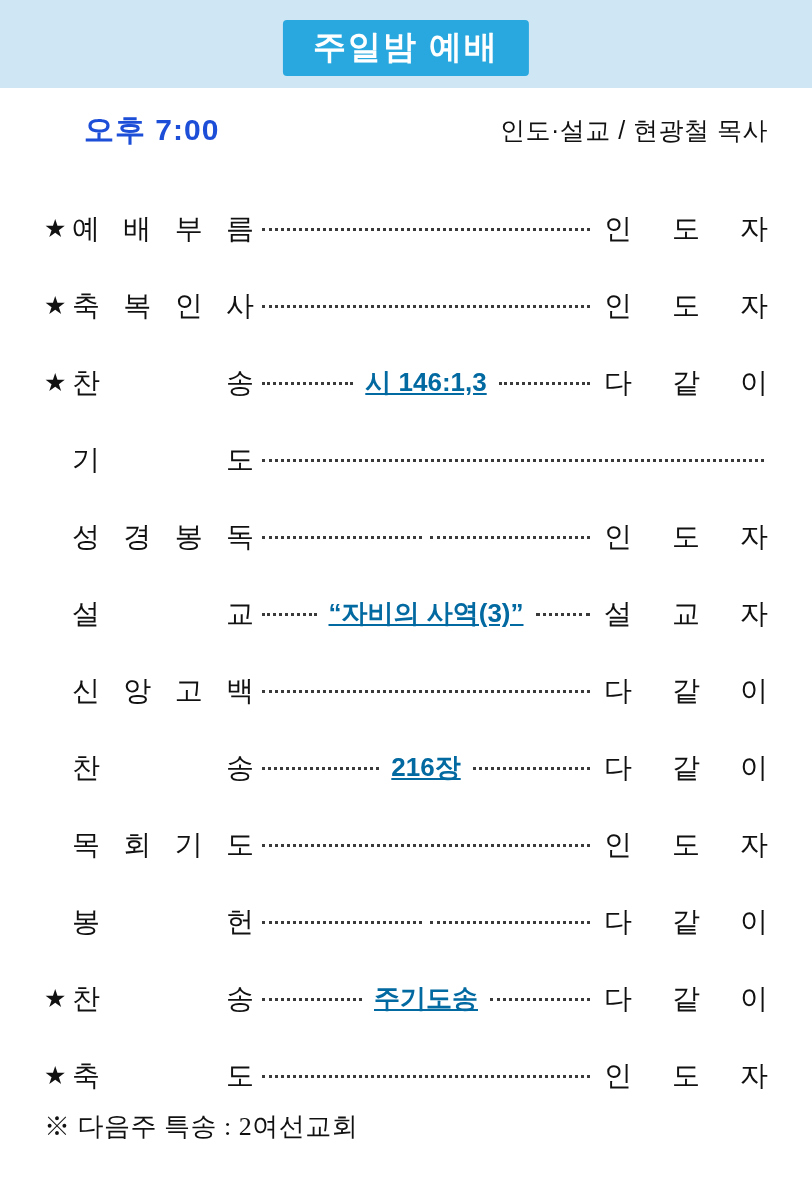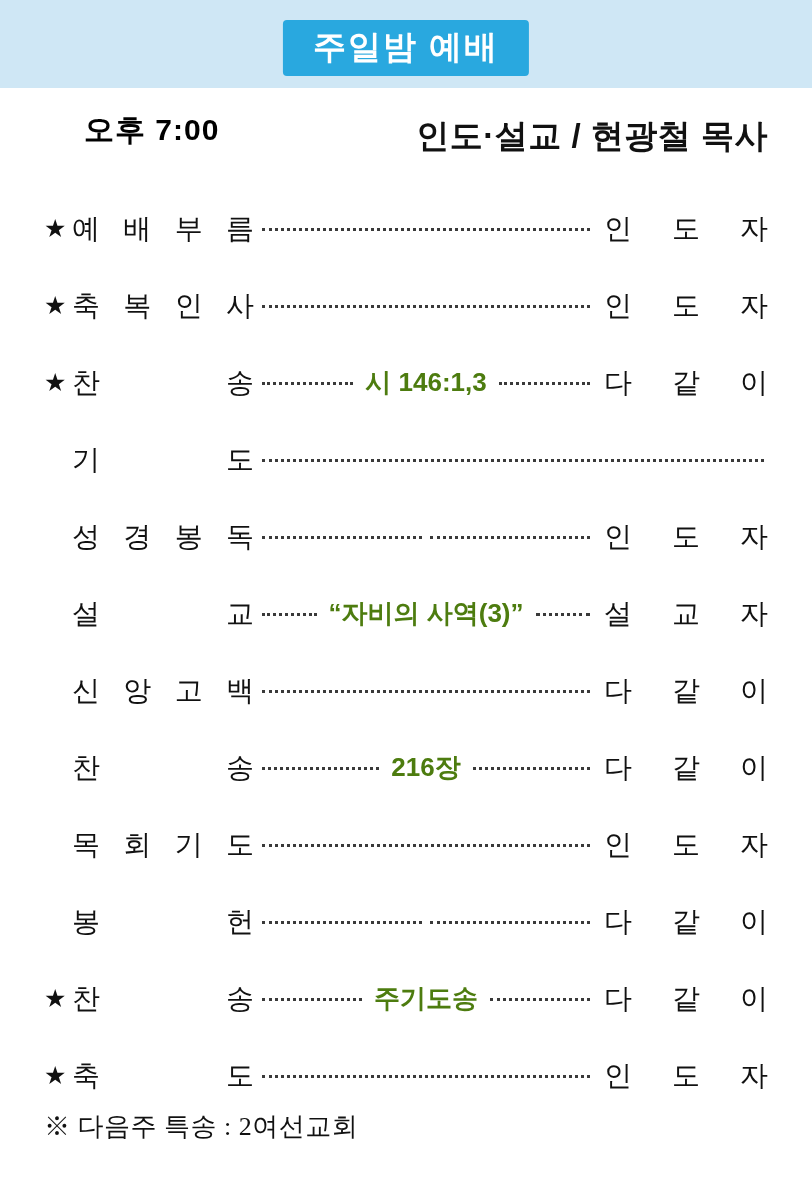--- a/index.html
+++ b/index.html
@@ -49,31 +49,31 @@
     position: absolute;
     left: 0;
     top: 110px;
     width: 812px;
     height: 56px;
   }
   .service-time {
     position: absolute;
     left: 84px;
     top: 0;
-    color: #000000;
+    color: #1d4ed8;
     font-size: 30px;
     font-weight: bold;
     letter-spacing: 1px;
   }
   .service-leader {
     position: absolute;
     right: 44px;
     top: 4px;
-    font-size: 33px;
-    font-weight: bold;
+    font-size: 25px;
+    font-weight: normal;
     color: #111111;
     letter-spacing: 0.5px;
   }
   
   .program {
     position: absolute;
     left: 0;
     top: 190px;
     width: 812px;
   }
@@ -121,24 +121,25 @@
     border-top: 3px dotted #3a3a3a;
     height: 0;
     min-width: 10px;
     margin-top: 2px;
   }
   .detail {
     flex: 0 0 auto;
     padding: 0 8px;
     font-size: 26px;
     font-weight: bold;
-    color: #4d7c0f;
+    color: #0369a1;
     text-align: center;
     white-space: pre-line;
     line-height: 1.12;
+    text-decoration: underline;
   }
   .performer {
     flex: 0 0 174px;
     display: flex;
     justify-content: space-between;
     font-size: 28px;
     color: #111111;
     padding-left: 10px;
     box-sizing: border-box;
   }

